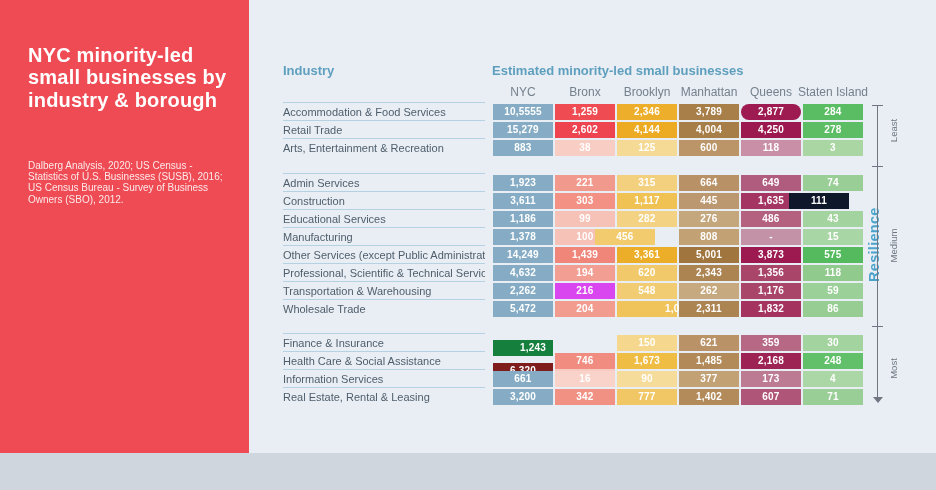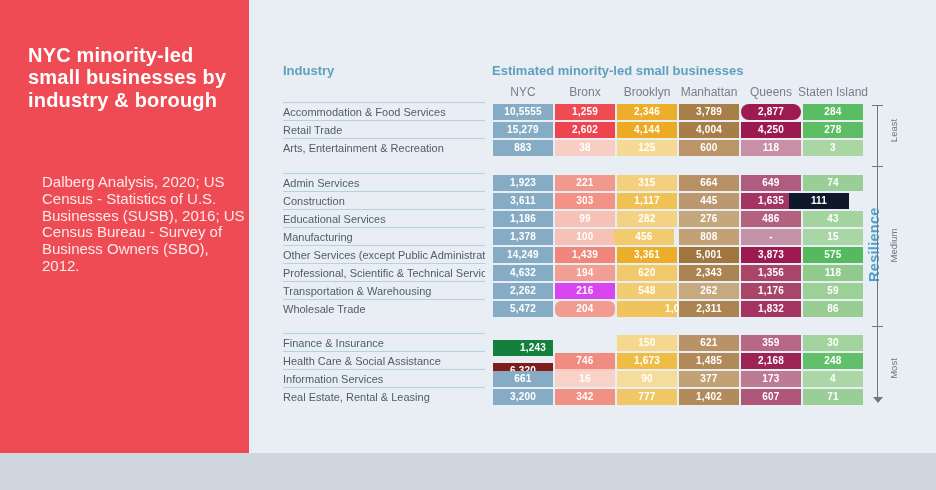--- a/index.html
+++ b/index.html
@@ -3,22 +3,22 @@
 <meta charset="utf-8">
 <style>
   html,body{margin:0;padding:0;background:#cfd6de;}
   *{box-sizing:border-box;font-family:"Liberation Sans", sans-serif;}
   .canvas{position:relative;width:936px;height:453px;background:#E8EEF4;overflow:hidden;}
 
   
   .sidebar{position:absolute;left:0;top:0;width:249px;height:490px;background:#EE4B54;}
   .sidebar h1{position:absolute;left:28px;top:44px;width:202px;margin:0;
     color:#ffffff;font-size:20px;line-height:1.12;font-weight:bold;letter-spacing:.2px;}
-  .sidebar p{position:absolute;left:28px;top:160px;width:204px;margin:14px;
-    color:#fde9ea;font-size:15px;line-height:1.12;font-weight:400;}
+  .sidebar p{position:absolute;left:28px;top:160px;width:204px;margin:0;
+    color:#fde9ea;font-size:10px;line-height:1.12;font-weight:400;}
 
   
   .col-title{position:absolute;top:63px;font-size:13px;font-weight:bold;color:#5F9FBE;}
   .col-title.industry{left:283px;}
   .col-title.values{left:492px;}
 
   
   .bh{position:absolute;top:85px;width:120px;margin-left:-60px;text-align:center;
       font-size:12px;color:#75808C;white-space:nowrap;}
 
@@ -110,21 +110,21 @@
       <div class="cell" style="top: 211px; left: 493px; background: rgb(133, 172, 196);">1,186</div>
       <div class="cell" style="top: 211px; left: 555px; background: rgb(246, 193, 183);">99</div>
       <div class="cell" style="top: 211px; left: 617px; background: rgb(243, 210, 131);">282</div>
       <div class="cell" style="top: 211px; left: 679px; background: rgb(197, 167, 125);">276</div>
       <div class="cell" style="top: 211px; left: 741px; background: rgb(180, 97, 127);">486</div>
       <div class="cell" style="top: 211px; left: 803px; background: rgb(163, 211, 158);">43</div>
       <div class="sep" style="top: 227px;"></div>
       <div class="row-label" style="top: 229px;">Manufacturing</div>
       <div class="cell" style="top: 229px; left: 493px; background: rgb(133, 172, 196);">1,378</div>
       <div class="cell" style="top: 229px; left: 555px; background: rgb(246, 193, 183);">100</div>
-      <div class="cell" style="top: 229px; left: 614px; background: rgb(242, 203, 111);">456</div>
+      <div class="cell" style="top: 229px; left: 595px; background: rgb(242, 203, 111);">456</div>
       <div class="cell" style="top: 229px; left: 679px; background: rgb(194, 161, 117);">808</div>
       <div class="cell" style="top: 229px; left: 741px; background: rgb(196, 146, 166);">-</div>
       <div class="cell" style="top: 229px; left: 803px; background: rgb(169, 214, 165);">15</div>
       <div class="sep" style="top: 245px;"></div>
       <div class="row-label" style="top: 247px;">Other Services (except Public Administration)</div>
       <div class="cell" style="top: 247px; left: 493px; background: rgb(133, 172, 196);">14,249</div>
       <div class="cell" style="top: 247px; left: 555px; background: rgb(240, 134, 122);">1,439</div>
       <div class="cell" style="top: 247px; left: 617px; background: rgb(236, 174, 41);">3,361</div>
       <div class="cell" style="top: 247px; left: 679px; background: rgb(160, 117, 62);">5,001</div>
       <div class="cell" style="top: 247px; left: 741px; background: rgb(156, 26, 80);">3,873</div>
@@ -141,21 +141,21 @@
       <div class="row-label" style="top: 283px;">Transportation &amp; Warehousing</div>
       <div class="cell" style="top: 283px; left: 493px; background: rgb(133, 172, 196);">2,262</div>
       <div class="cell" style="top: 283px; left: 555px; background: #d946ef;">216</div>
       <div class="cell" style="top: 283px; left: 617px; background: rgb(242, 204, 114);">548</div>
       <div class="cell" style="top: 283px; left: 679px; background: rgb(199, 169, 128);">262</div>
       <div class="cell" style="top: 283px; left: 741px; background: rgb(169, 69, 104);">1,176</div>
       <div class="cell" style="top: 283px; left: 803px; background: rgb(156, 208, 153);">59</div>
       <div class="sep" style="top: 299px;"></div>
       <div class="row-label" style="top: 301px;">Wholesale Trade</div>
       <div class="cell" style="top: 301px; left: 493px; background: rgb(133, 172, 196);">5,472</div>
-      <div class="cell" style="top: 301px; left: 555px; background: rgb(242, 156, 144); border-radius: 6px;">204</div>
+      <div class="cell" style="top: 301px; left: 555px; background: rgb(242, 156, 144);">204</div>
       <div class="cell" style="top: 301px; left: 617px; background: rgb(240, 196, 91); padding-left: 48px;">1,039</div>
       <div class="cell" style="top: 301px; left: 679px; background: rgb(172, 132, 82);">2,311</div>
       <div class="cell" style="top: 301px; left: 741px; background: rgb(164, 51, 96);">1,832</div>
       <div class="cell" style="top: 301px; left: 803px; background: rgb(151, 205, 147);">86</div>
       <div class="sep" style="top: 333px;"></div>
       <div class="row-label" style="top: 335px;">Finance &amp; Insurance</div>
       <div class="cell" style="top: 340px; left: 493px; background: #15803d; padding-left: 20px;">1,243</div>
       <div class="cell" style="top: 335px; left: 555px; background: rgb(248, 203, 194); margin-top: 20px;">82</div>
       <div class="cell" style="top: 335px; left: 617px; background: rgb(245, 216, 142);">150</div>
       <div class="cell" style="top: 335px; left: 679px; background: rgb(186, 146, 104);">621</div>

